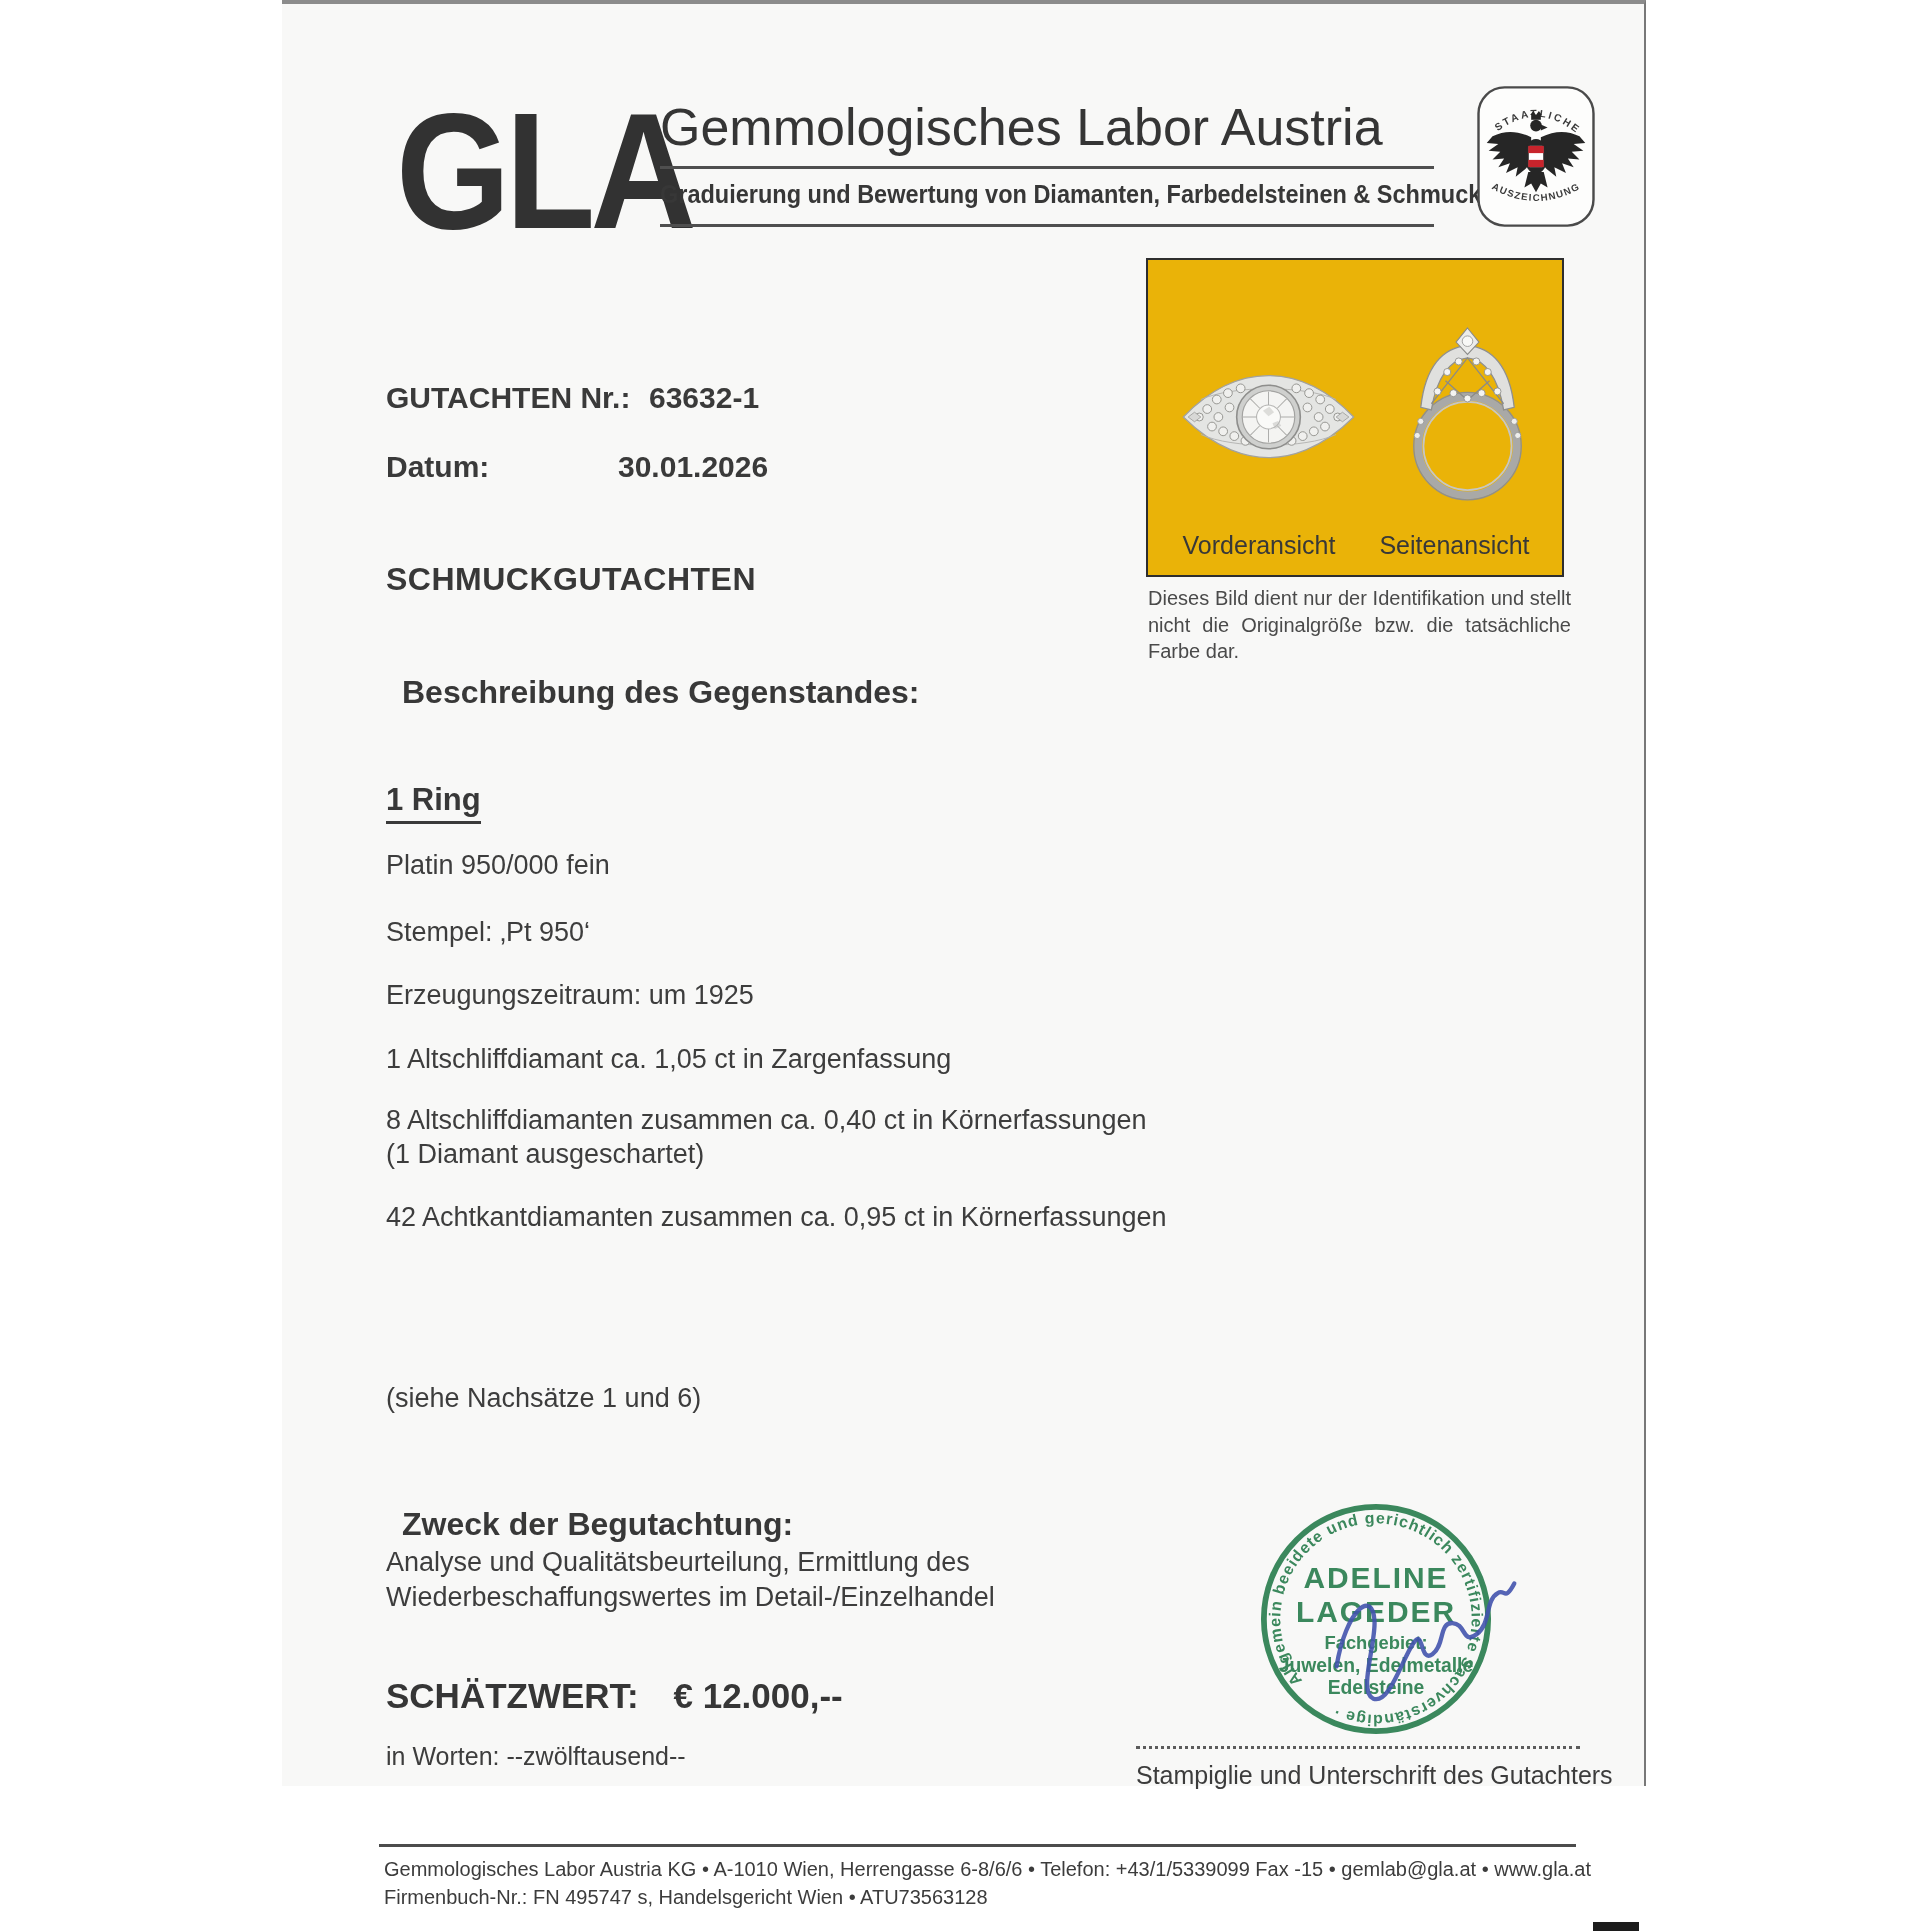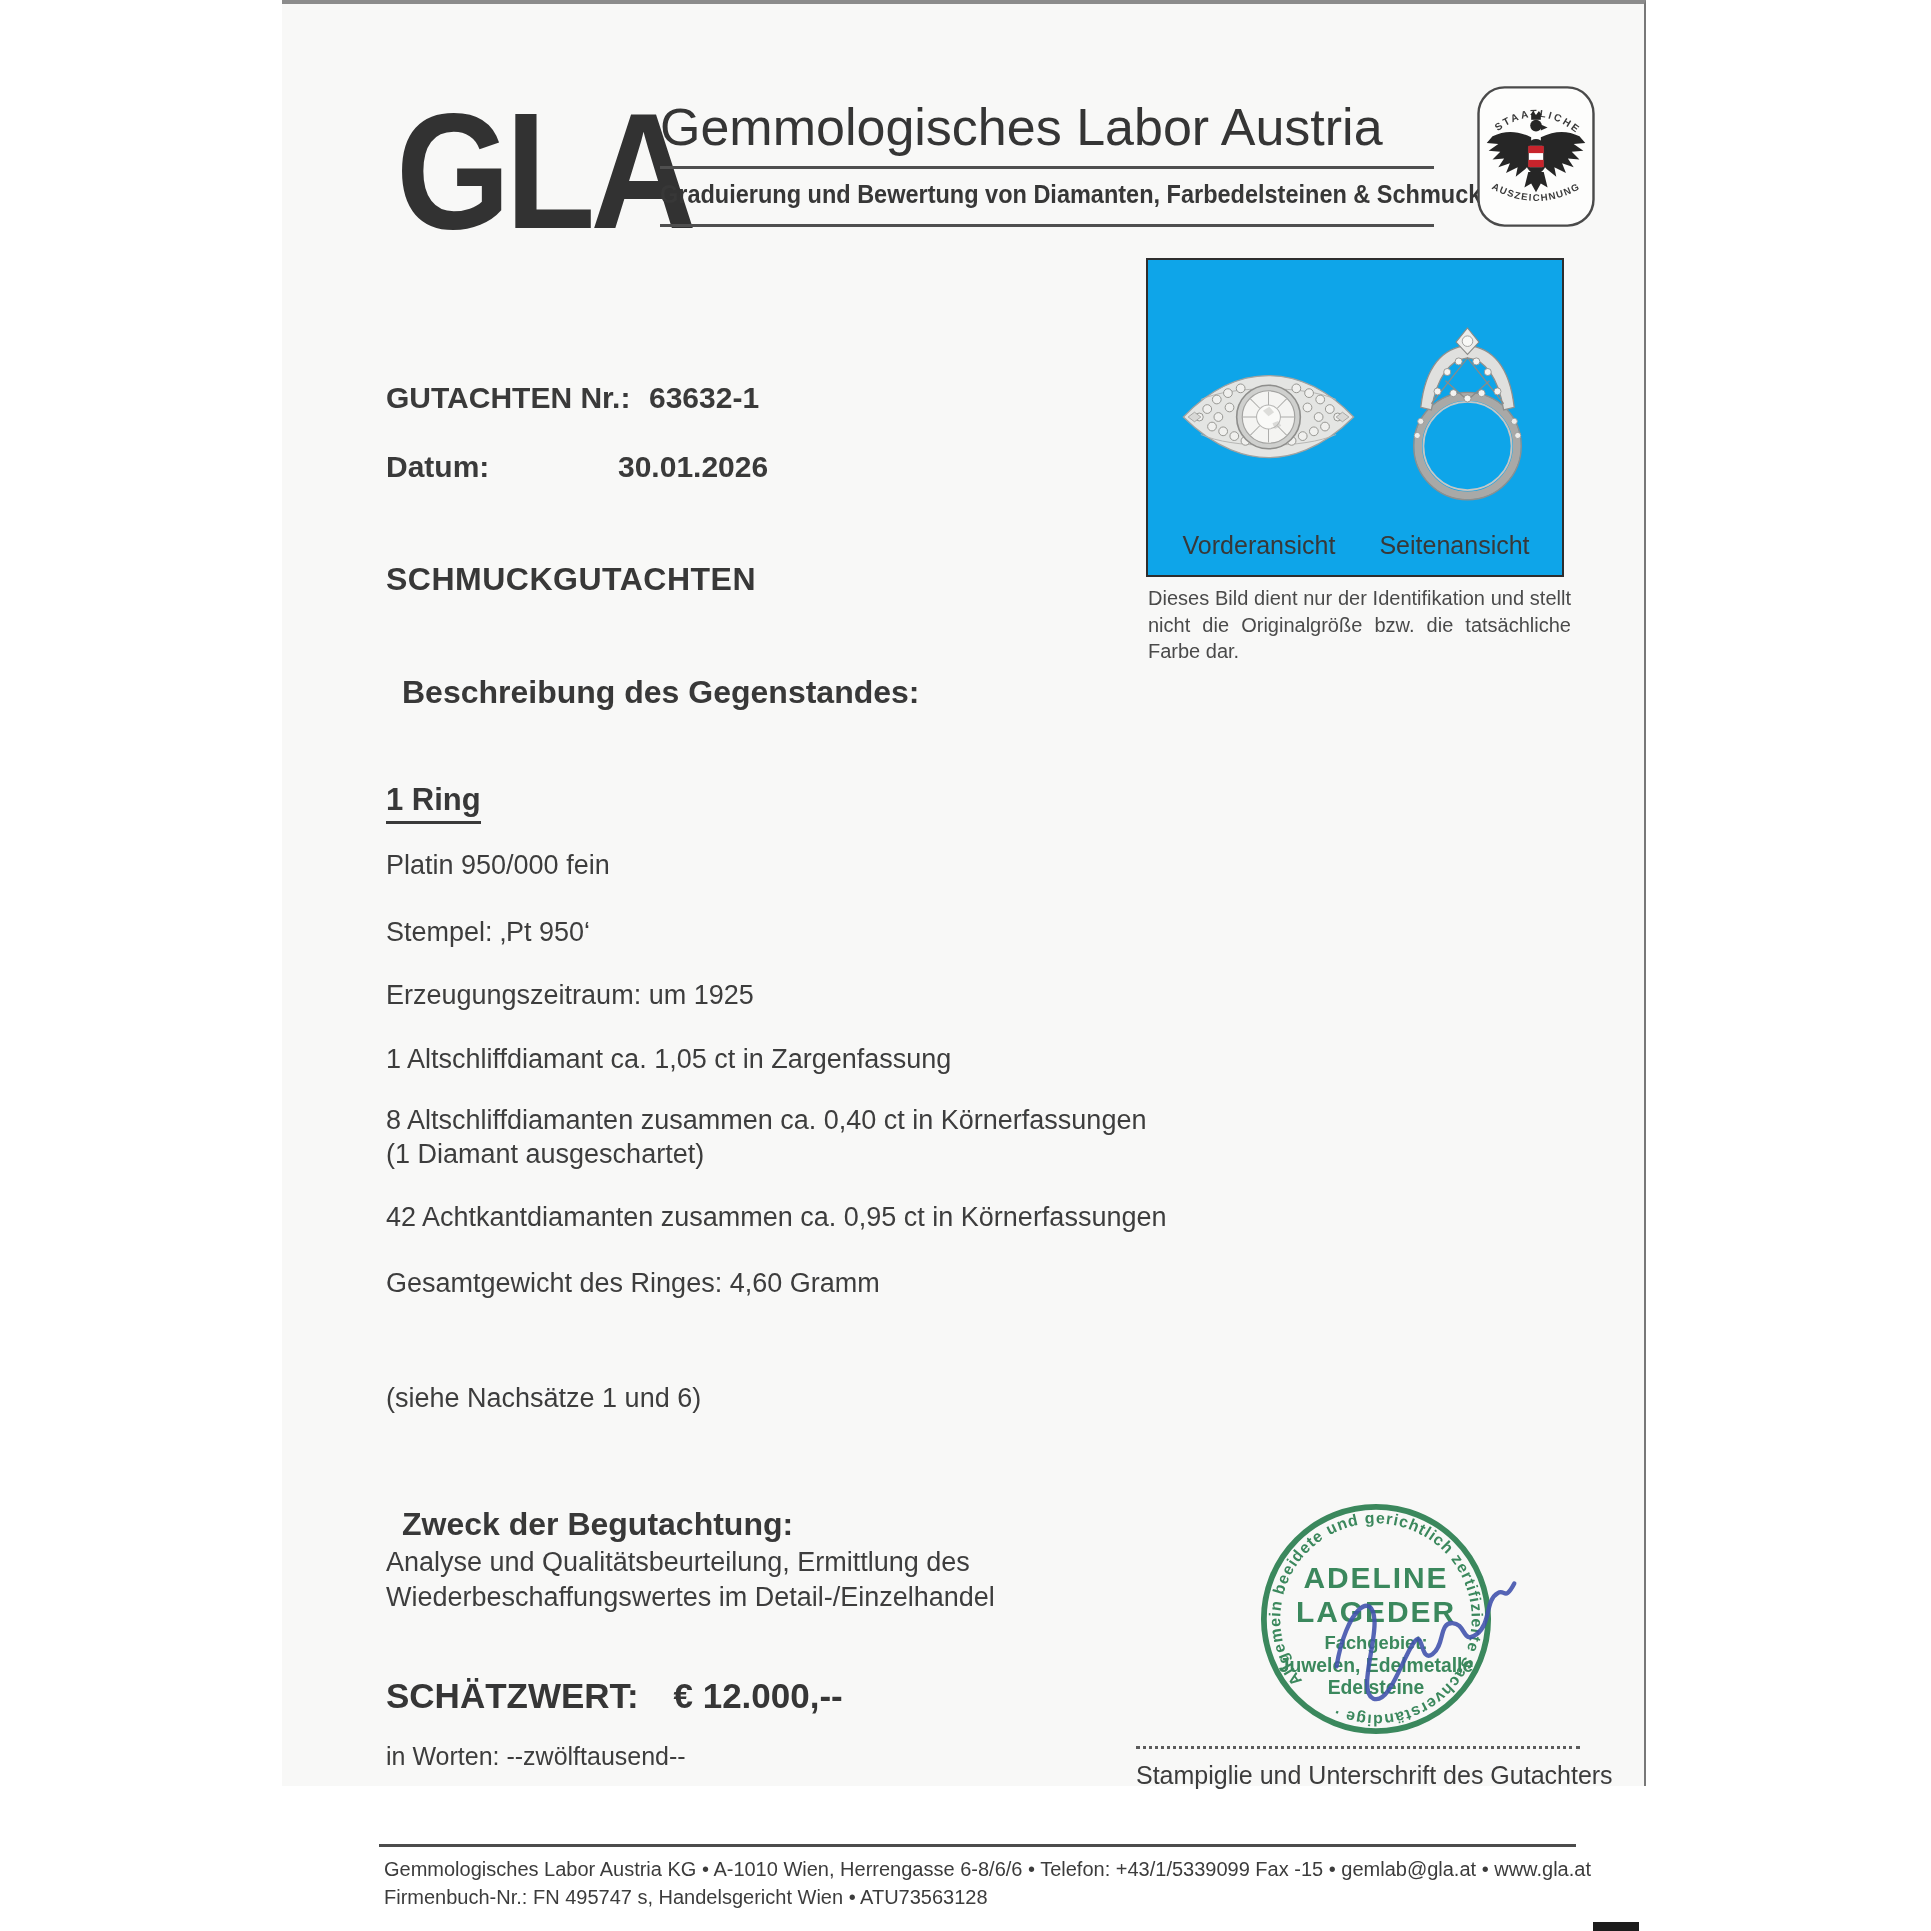--- a/index.html
+++ b/index.html
@@ -14,21 +14,21 @@
   .rule-1{left:378px;top:162px;width:774px;height:2.9px;background:#4f4f4f;}
   .lab-subtitle{left:378px;top:176px;font-size:25px;font-weight:700;color:#373737;white-space:nowrap;
                 transform:scaleX(.94);transform-origin:left;}
   .rule-2{left:378px;top:220px;width:774px;height:2.9px;background:#4f4f4f;}
   
   .meta-row{left:104px;font-size:30px;font-weight:700;color:#3a3a3a;display:flex;white-space:nowrap;}
   .meta-label-1{width:263px;}
   .meta-label-2{width:232px;}
   .doc-type{left:104px;top:557px;font-size:32px;font-weight:700;color:#383838;letter-spacing:0.5px;}
   
-  .photo-box{left:864px;top:254px;width:418px;height:319px;border:2.9px solid #2e2e2e;background:#0ea5e9;box-sizing:border-box;}
+  .photo-box{left:864px;top:254px;width:418px;height:319px;border:2.9px solid #2e2e2e;background:#eab308;box-sizing:border-box;}
   .photo-label{position:absolute;bottom:15.4px;font-size:25px;color:#383838;width:193px;text-align:center;}
   .photo-caption{left:866px;top:581px;width:423px;font-size:20px;line-height:1.33;color:#4a4a4a;text-align:justify;}
   
   .h-bold{left:120px;font-size:32px;font-weight:700;color:#383838;white-space:nowrap;}
   .body-line{left:104px;font-size:27px;color:#3d3d3d;white-space:nowrap;}
   .item-title{left:104px;top:778px;font-size:31px;font-weight:700;color:#383838;
               border-bottom:3.9px solid #3a3a3a;padding-bottom:2.9px;}
   .schaetz{left:104px;top:1672px;font-size:35px;font-weight:700;color:#363636;white-space:nowrap;}
   .schaetz .gap{display:inline-block;width:25px;}
   .in-worten{left:104px;top:1738px;font-size:25px;color:#3d3d3d;}
@@ -172,21 +172,20 @@
 
   <div class="abs h-bold" style="top:670px;">Beschreibung des Gegenstandes:</div>
   <div class="abs item-title">1 Ring</div>
   <div class="abs body-line" style="top:846px;">Platin 950/000 fein</div>
   <div class="abs body-line" style="top:913px;">Stempel: ‚Pt 950‘</div>
   <div class="abs body-line" style="top:976px;">Erzeugungszeitraum: um 1925</div>
   <div class="abs body-line" style="top:1040px;">1 Altschliffdiamant ca. 1,05 ct in Zargenfassung</div>
   <div class="abs body-line" style="top:1101px;">8 Altschliffdiamanten zusammen ca. 0,40 ct in Körnerfassungen</div>
   <div class="abs body-line" style="top:1135px;">(1 Diamant ausgeschartet)</div>
   <div class="abs body-line" style="top:1198px;">42 Achtkantdiamanten zusammen ca. 0,95 ct in Körnerfassungen</div>
-  <div class="abs body-line" style="top:1264px;">Gesamtgewicht des Ringes: 4,60 Gramm</div>
   <div class="abs body-line" style="top:1379px;">(siehe Nachsätze 1 und 6)</div>
 
   <div class="abs h-bold" style="top:1502px;">Zweck der Begutachtung:</div>
   <div class="abs body-line" style="top:1578px;">Wiederbeschaffungswertes im Detail-/Einzelhandel</div>
   <div class="abs body-line" style="top:1543px;">Analyse und Qualitätsbeurteilung, Ermittlung des</div>
   <div class="abs schaetz">
     <span>SCHÄTZWERT:</span><span class="gap"></span>
     <span>€ 12.000,--</span>
   </div>
   <div class="abs in-worten">in Worten: --zwölftausend--</div>

